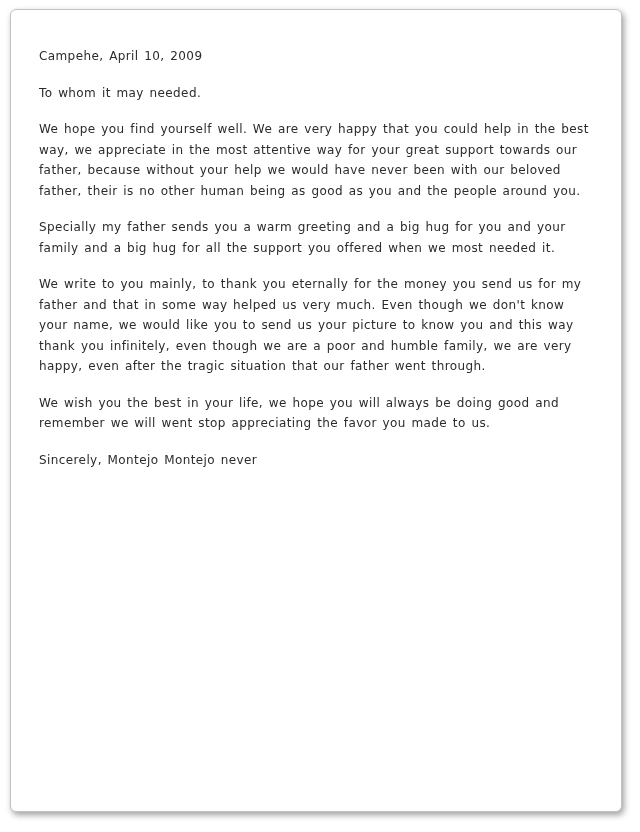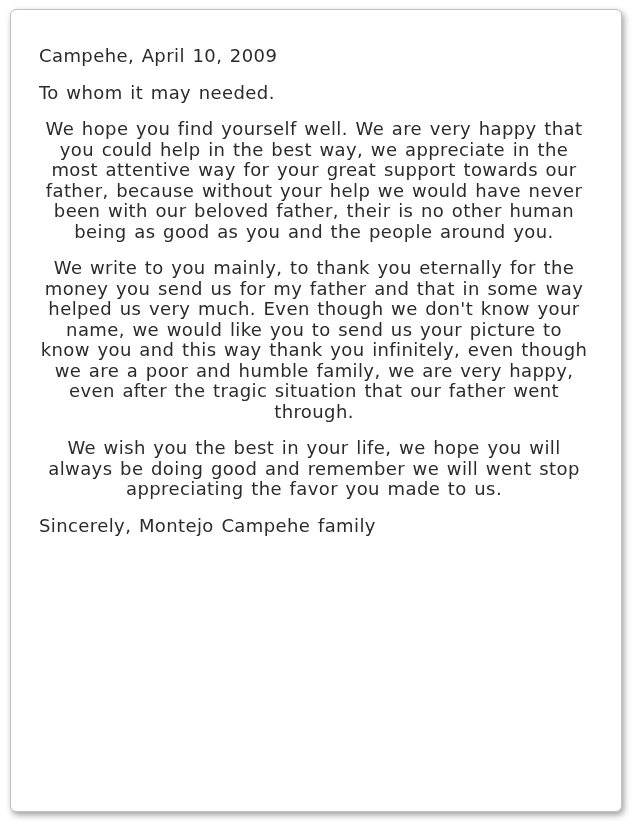--- a/index.html
+++ b/index.html
@@ -24,47 +24,47 @@
     height: 803px;
     background: #ffffff;
     border: 1px solid #c2c2c2;
     border-radius: 6px;
     box-shadow: 2px 3px 6px rgba(0,0,0,0.38);
     box-sizing: border-box;
     padding: 36px 32px 30px 28px;
   }
   .letter-text {
     color: #2b2b2b;
-    font-size: 18px;
+    font-size: 12px;
     line-height: 20.5px;
     letter-spacing: 0.4px;
     word-spacing: 1.5px;
   }
   .letter-text p {
     margin: 0 0 16px 0;
   }
   .letter-text p.para {
     margin-bottom: 16px;
-    text-align: center;
   }
   .letter-text p.date-line,
   .letter-text p.salutation {
     margin-bottom: 16px;
   }
   .letter-text p.closing {
     margin-bottom: 0;
   }
 </style>
 </head>
 <body>
 
 <div class="canvas">
   <div class="page">
     <div class="letter-text">
       <p class="date-line">Campehe, April 10, 2009</p>
       <p class="salutation">To whom it may needed.</p>
       <p class="para">We hope you find yourself well. We are very happy that you could help in the best way, we appreciate in the most attentive way for your great support towards our father, because without your help we would have never been with our beloved father, their is no other human being as good as you and the people around you.</p>
+      <p class="para">Specially my father sends you a warm greeting and a big hug for you and your family and a big hug for all the support you offered when we most needed it.</p>
       <p class="para">We write to you mainly, to thank you eternally for the money you send us for my father and that in some way helped us very much. Even though we don't know your name, we would like you to send us your picture to know you and this way thank you infinitely, even though we are a poor and humble family, we are very happy, even after the tragic situation that our father went through.</p>
       <p class="para">We wish you the best in your life, we hope you will always be doing good and remember we will went stop appreciating the favor you made to us.</p>
-      <p class="closing">Sincerely, Montejo Campehe family</p>
+      <p class="closing">Sincerely, Montejo Montejo never</p>
     </div>
   </div>
 </div>
 
 </body></html>

